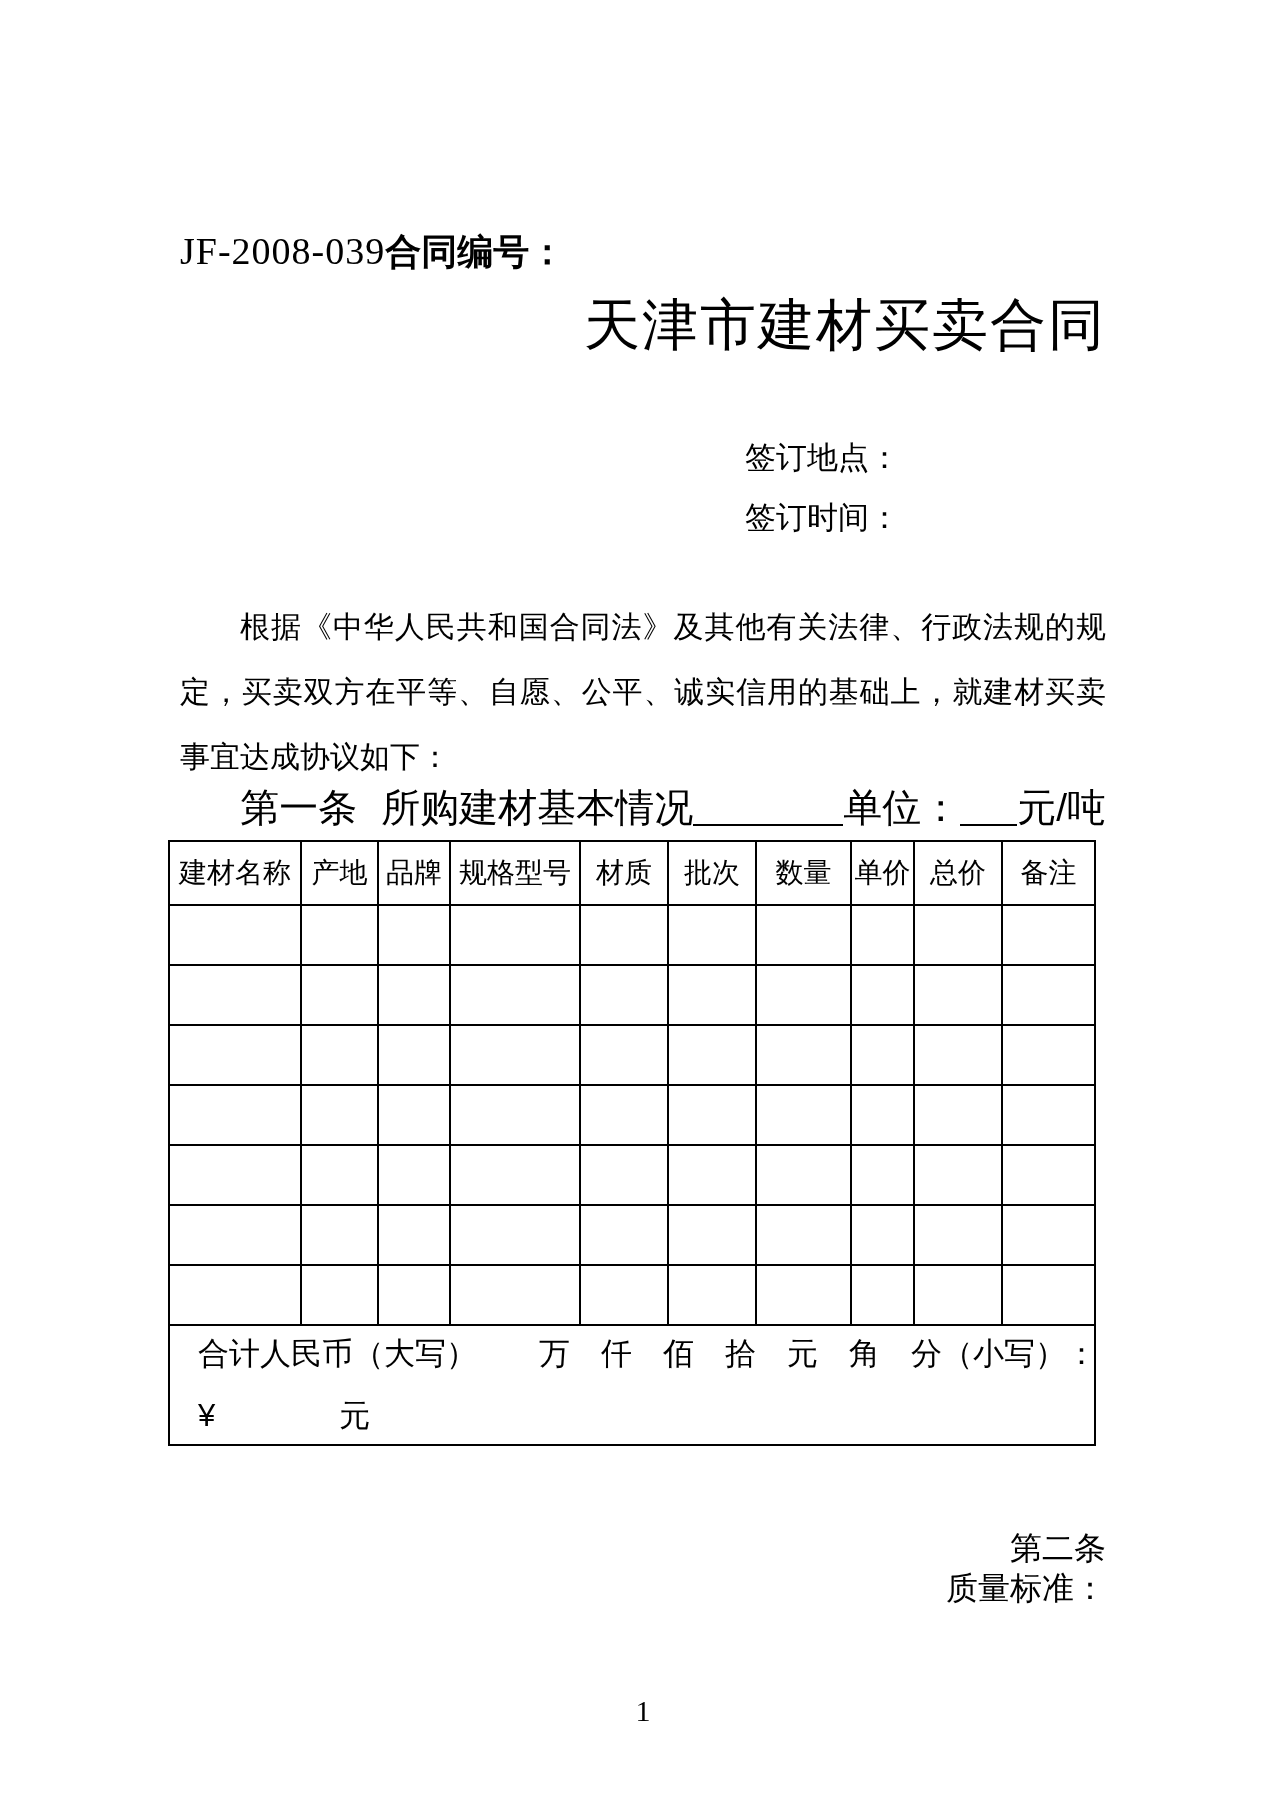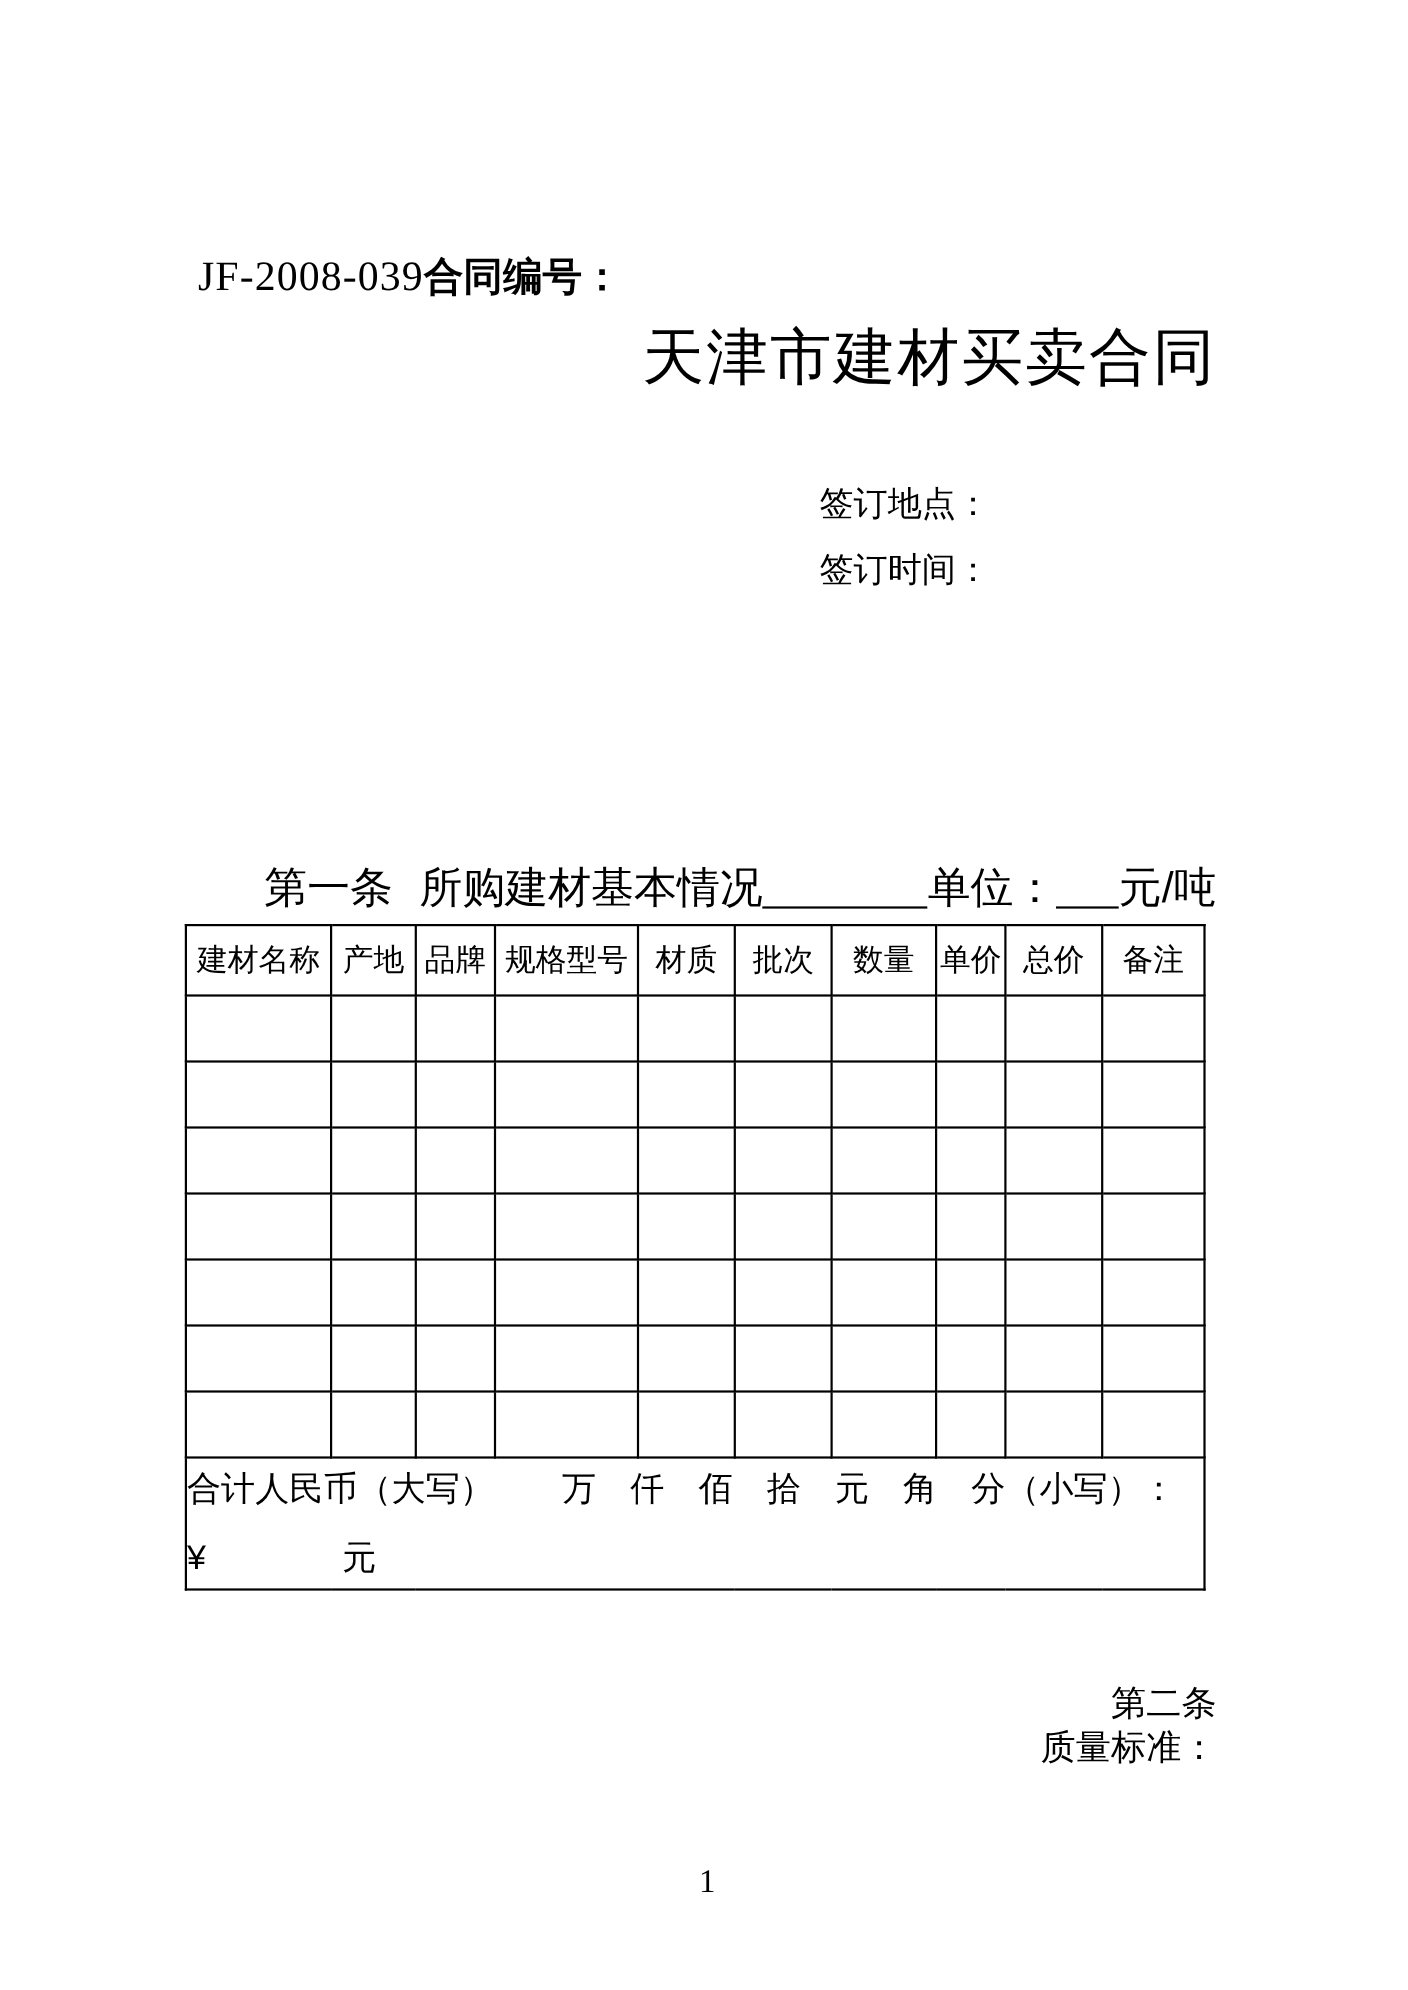--- a/index.html
+++ b/index.html
@@ -100,21 +100,21 @@
     font-weight: 400;
     font-size: 28px;
     text-align: center;
     vertical-align: middle;
   }
   table.materials tbody tr { height: 60px; }
   table.materials tfoot td {
     height: 118px;
     vertical-align: middle;
     font-size: 31px;
-    padding-left: 0;
+    padding-left: 28px;
   }
   .total-line1 { margin-bottom: 20px; white-space: nowrap; }
   .total-line2 { white-space: nowrap; }
 
   
   .article2 {
     position: absolute;
     top: 1528px; left: 180px; width: 926px; height: 46px;
     display: flex;
     align-items: flex-end;
@@ -149,20 +149,25 @@
     <span class="contract-no">合同编号：</span>
   </div>
 
   <div class="doc-title">天津市建材买卖合同</div>
 
   <div class="sign-block">
     <div>签订地点：</div>
     <div>签订时间：</div>
   </div>
 
+  <div class="intro">
+    <div class="j indent">根据《中华人民共和国合同法》及其他有关法律、行政法规的规</div>
+    <div class="j">定，买卖双方在平等、自愿、公平、诚实信用的基础上，就建材买卖</div>
+    <div>事宜达成协议如下：</div>
+  </div>
 
   <div class="article1">
     <span class="a1-indent"></span>
     <span>第一条</span>
     <span class="a1-gap"></span>
     <span>所购建材基本情况</span>
     <span class="blank blank-grow"></span>
     <span>单位：</span>
     <span class="blank blank-unit"></span>
     <span>元/吨</span>

